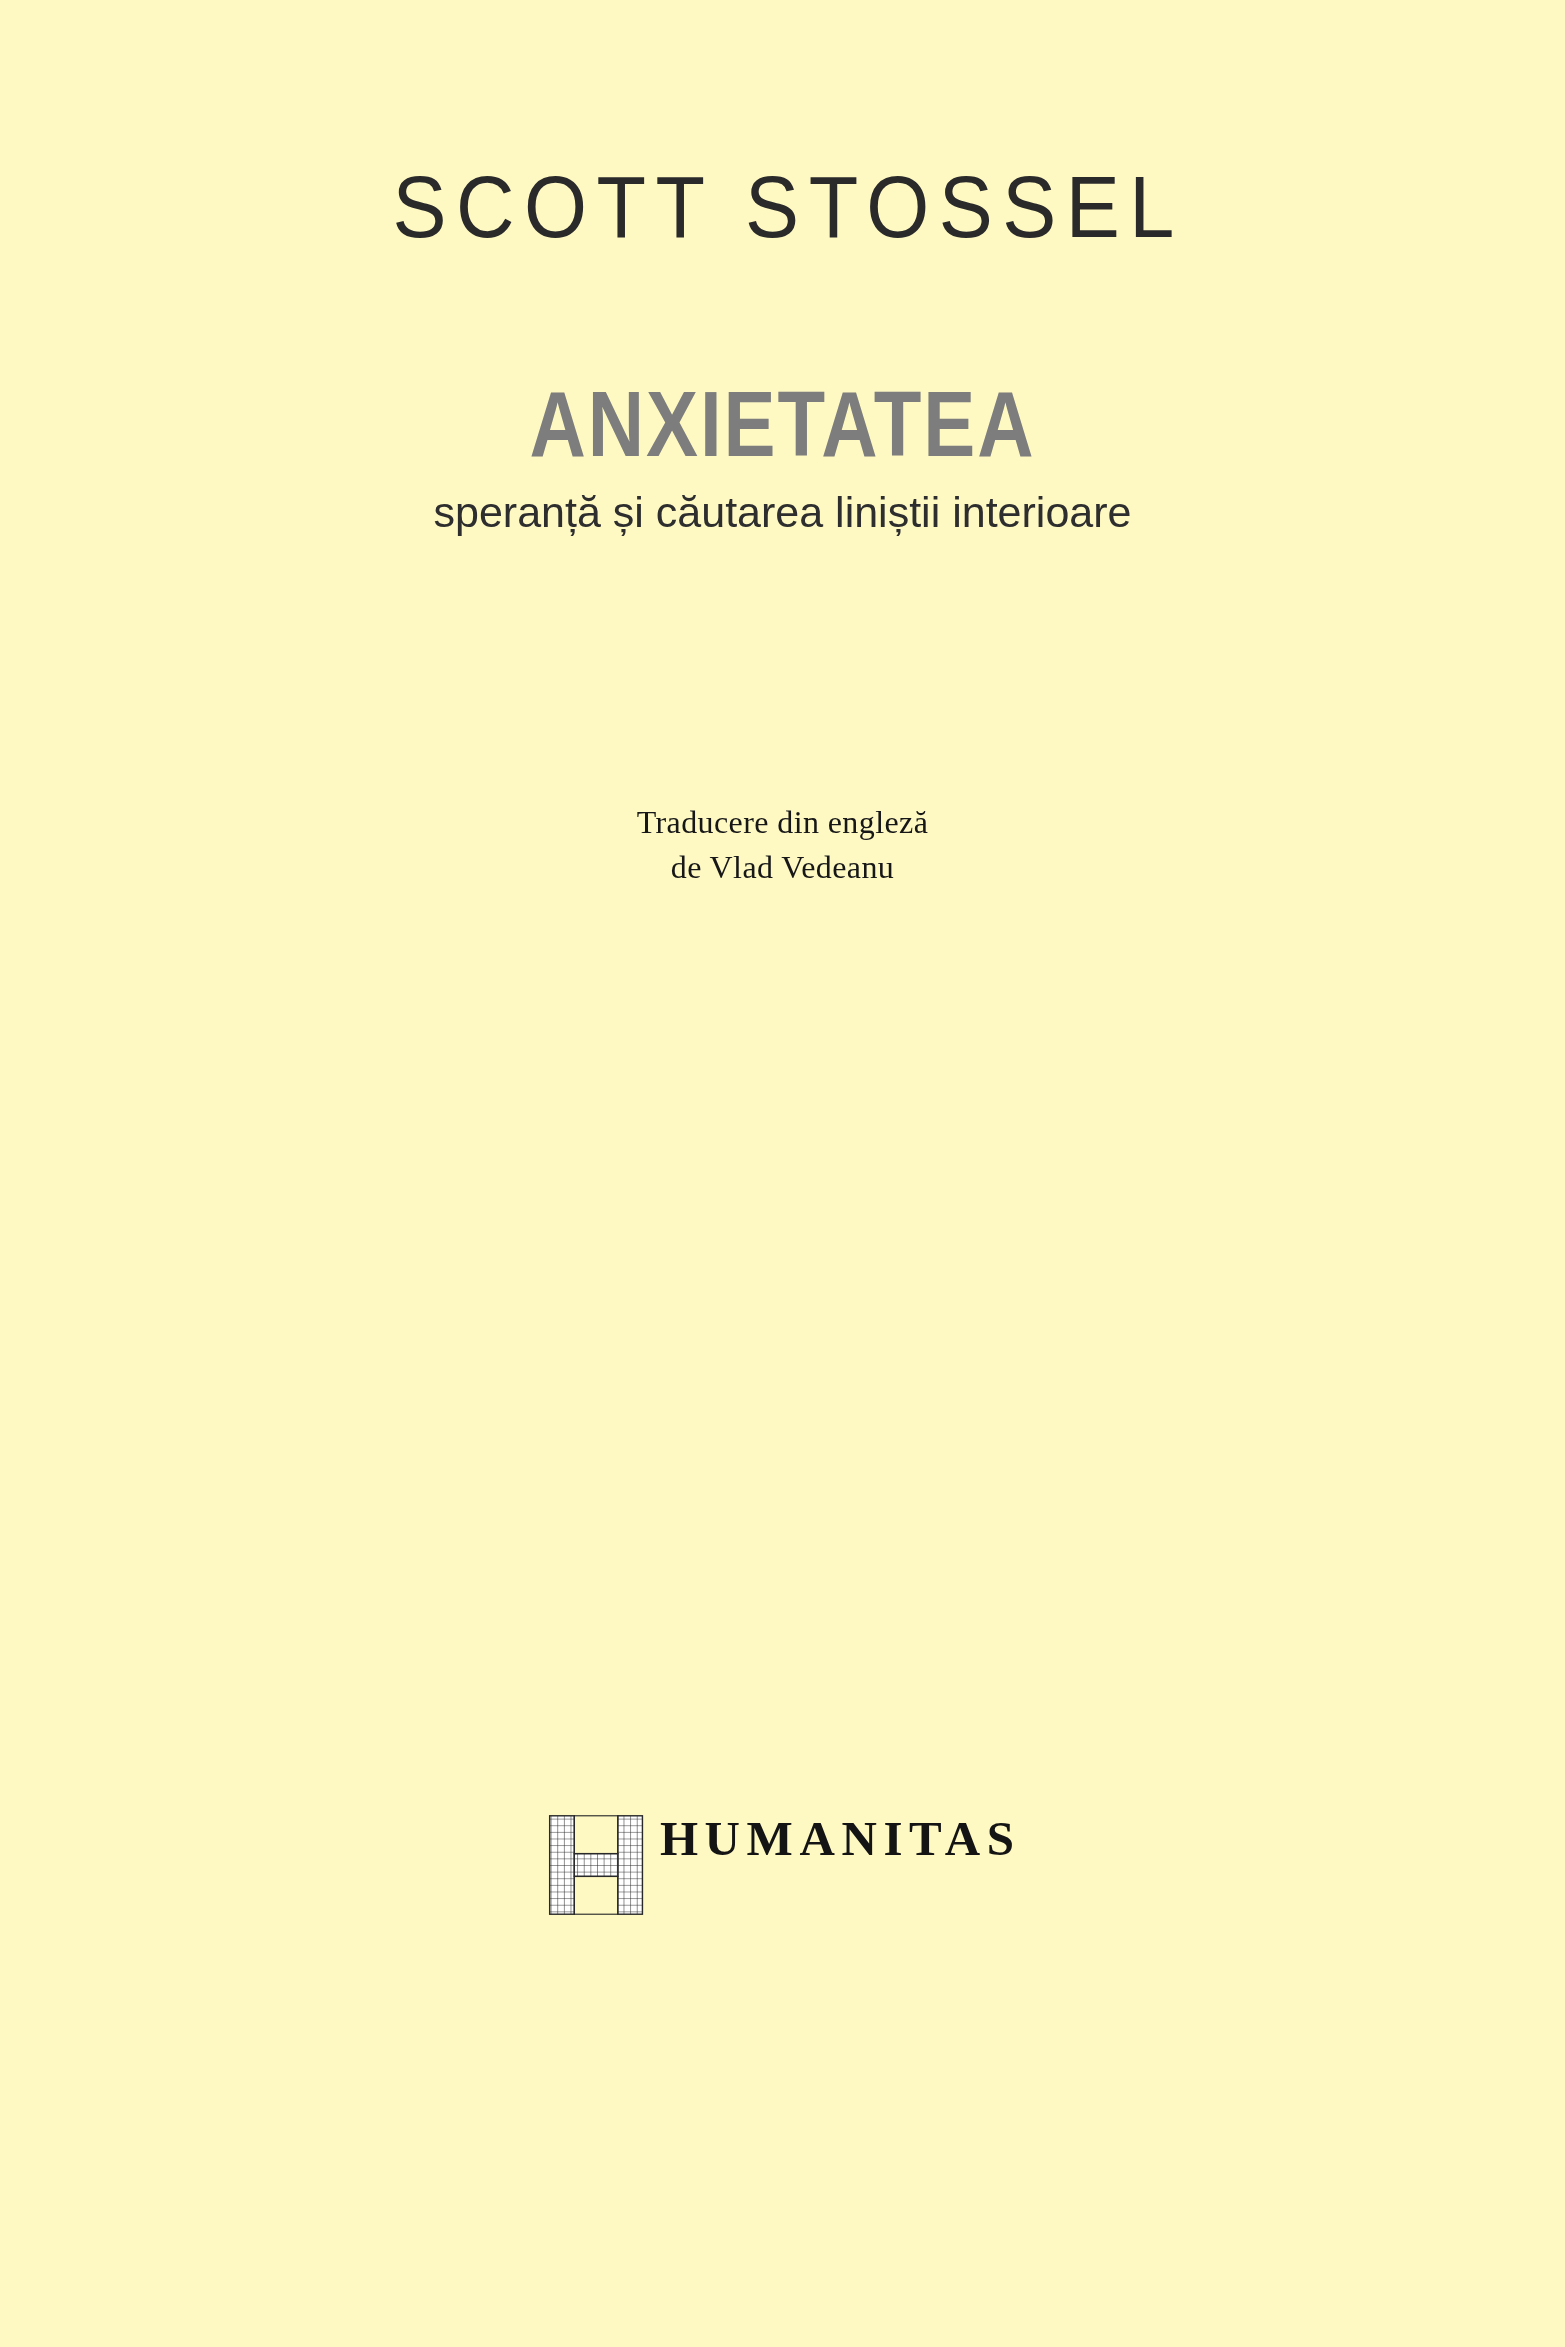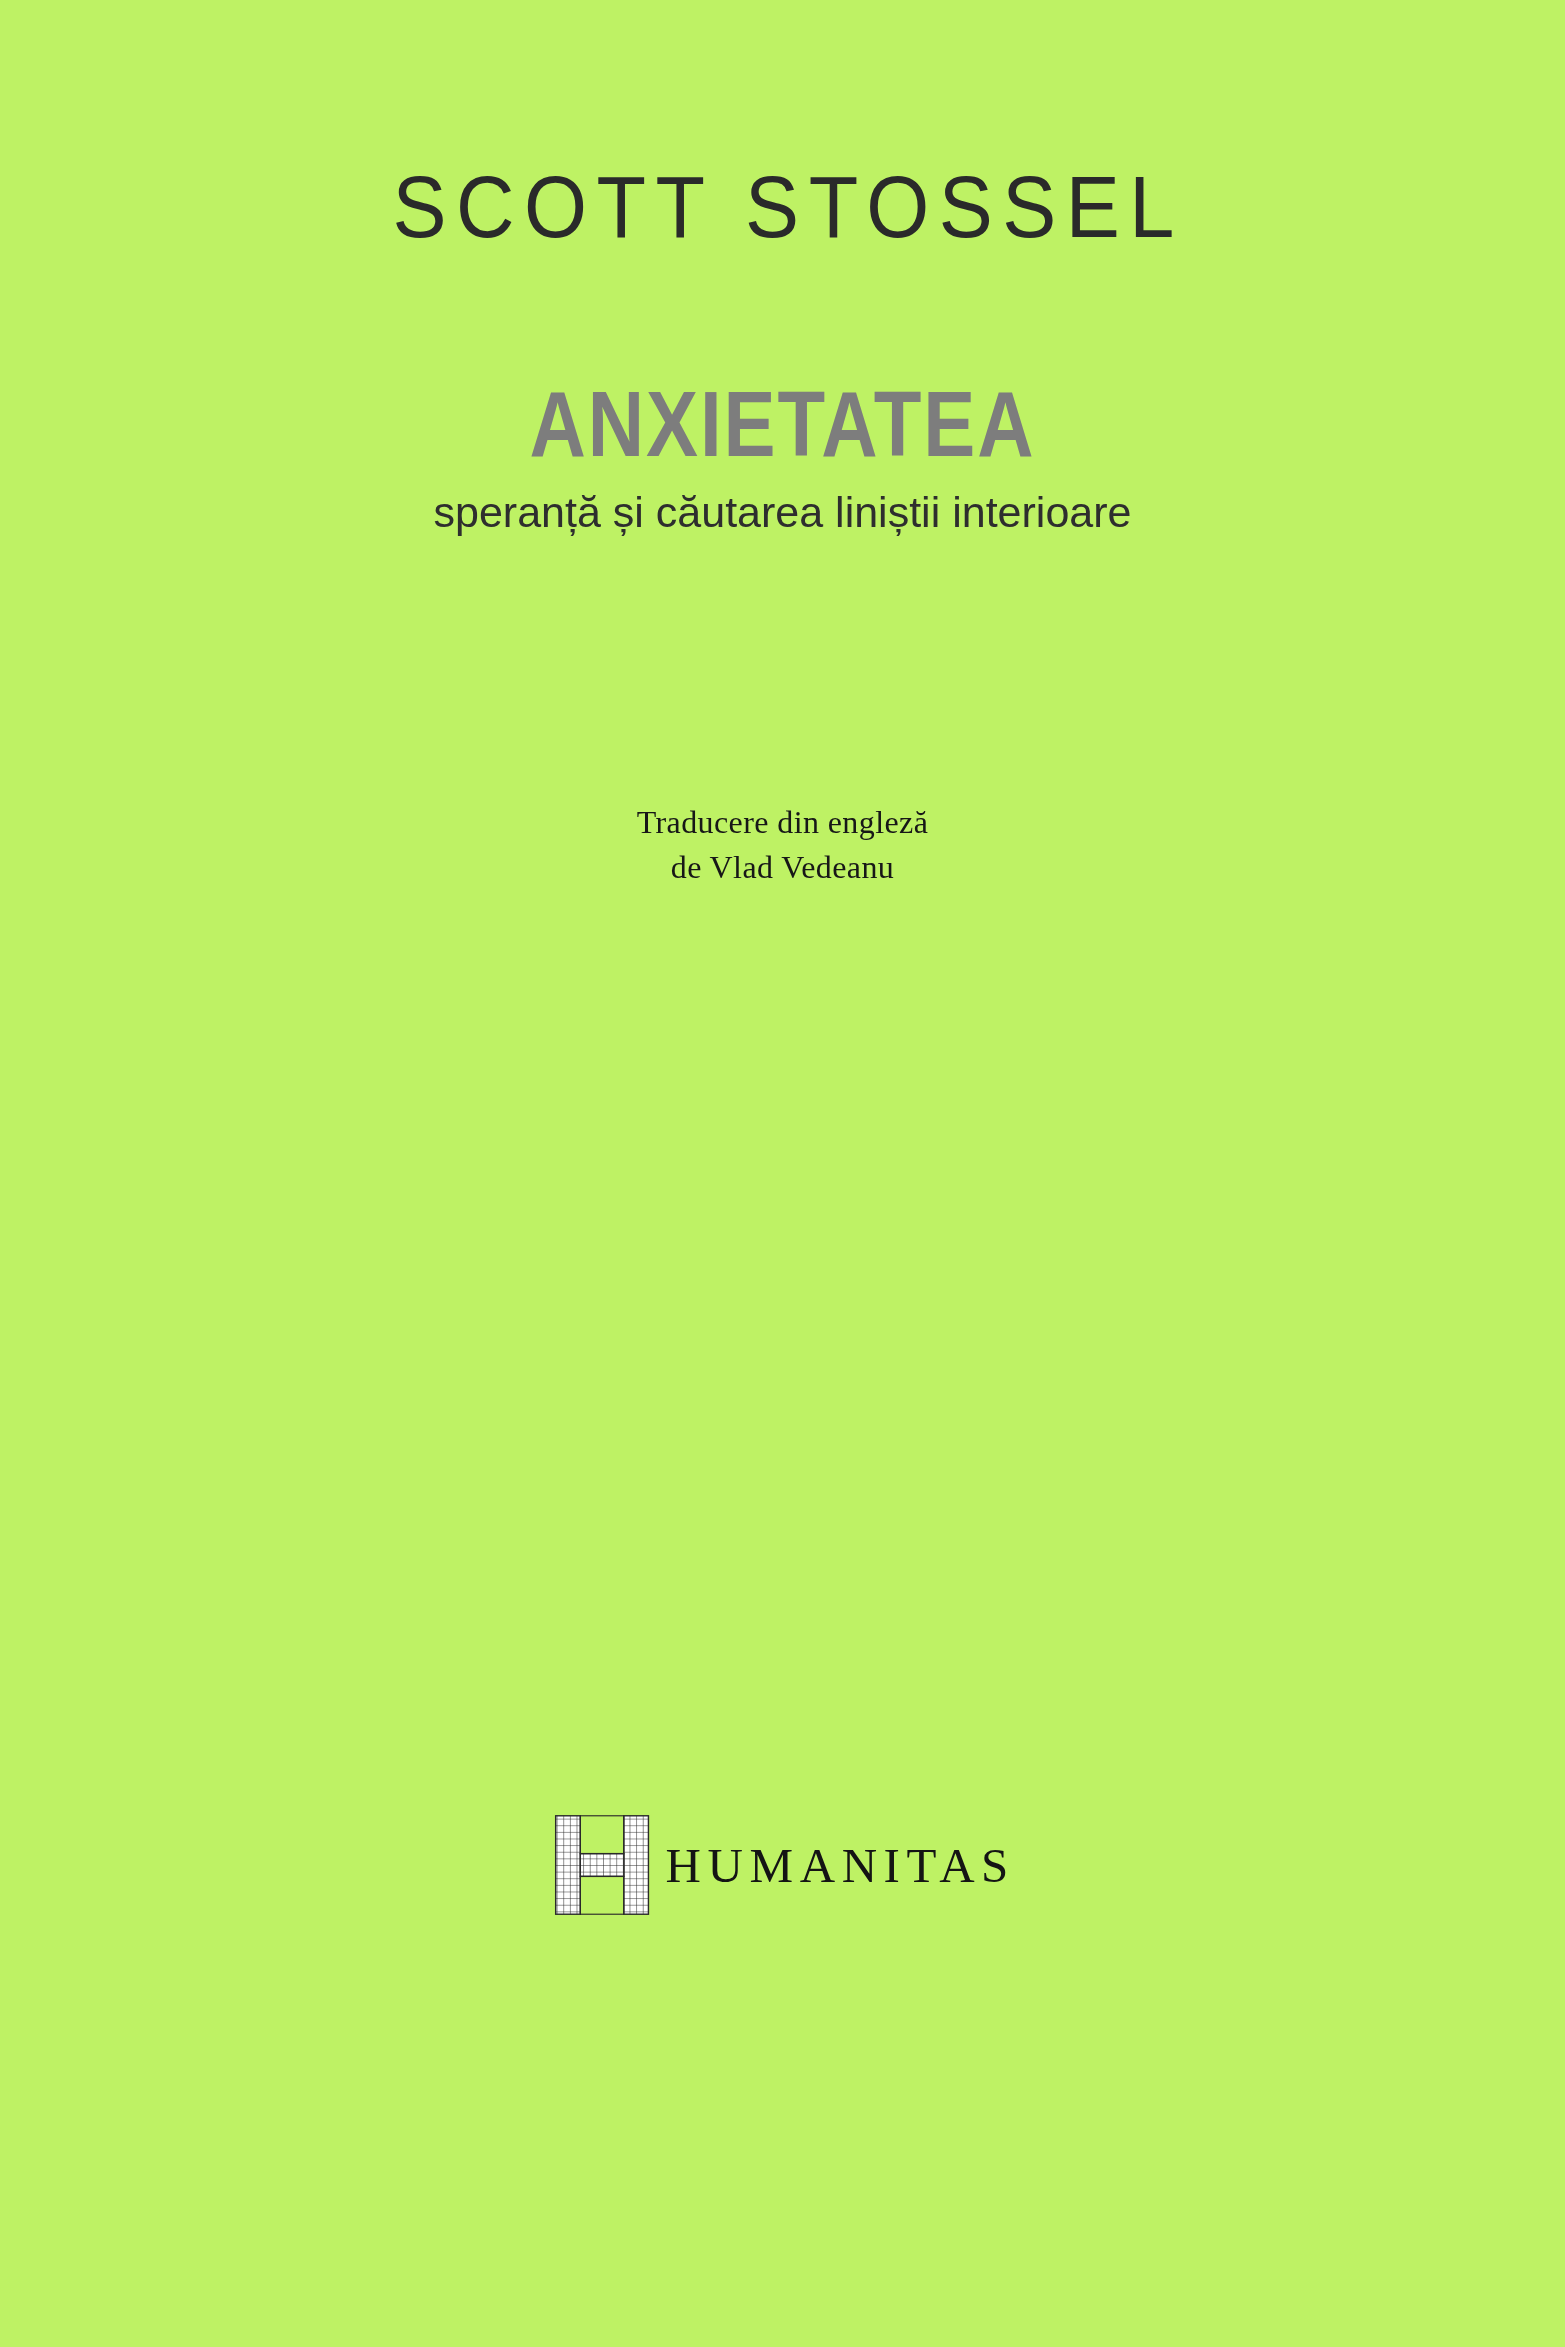--- a/index.html
+++ b/index.html
@@ -5,21 +5,21 @@
 <style>
   html, body {
     margin: 0;
     padding: 0;
     background: #ffffff;
   }
   .page {
     position: relative;
     width: 1565px;
     height: 2348px;
-    background: #bef264;
+    background: #fef9c3;
     margin: 0 auto;
     overflow: hidden;
     font-family: "Liberation Sans", sans-serif;
     color: #1b1b1b;
   }
 
   
   .title-block {
     position: absolute;
     left: 0;
@@ -86,22 +86,23 @@
     position: absolute;
     left: 0;
     right: 0;
     top: 1808px;
     display: flex;
     justify-content: center;
     align-items: flex-start;
   }
   .publisher-inner {
     display: flex;
-    align-items: center;
+    align-items: flex-start;
     gap: 9.5px;
+    font-weight: bold;
   }
   .logo-mark {
     width: 106px;
     height: 106px;
     position: relative;
     flex: 0 0 auto;
     margin-top: 3.8px;
   }
   .publisher-text {
     display: flex;

